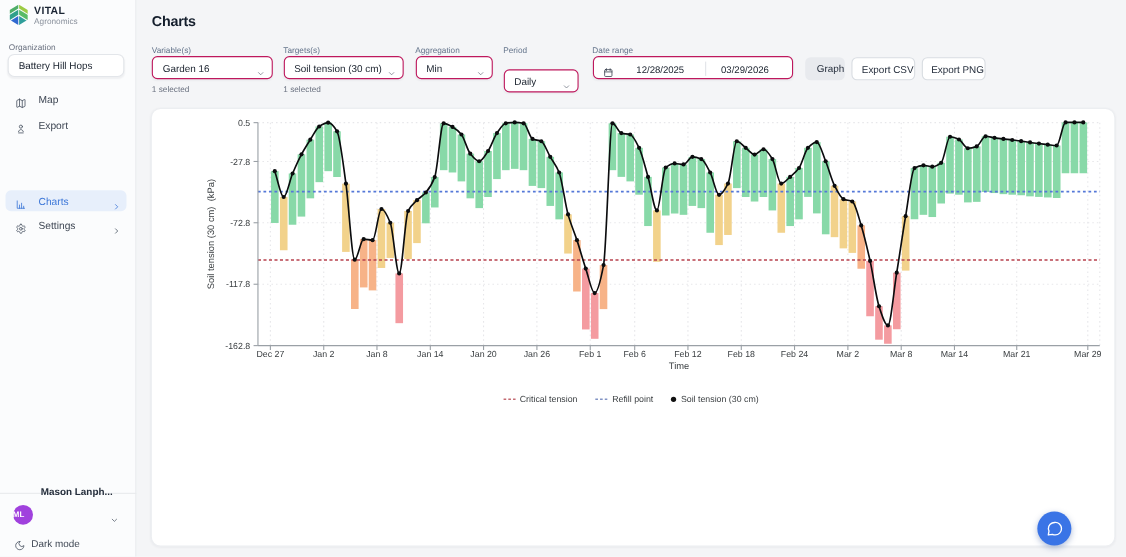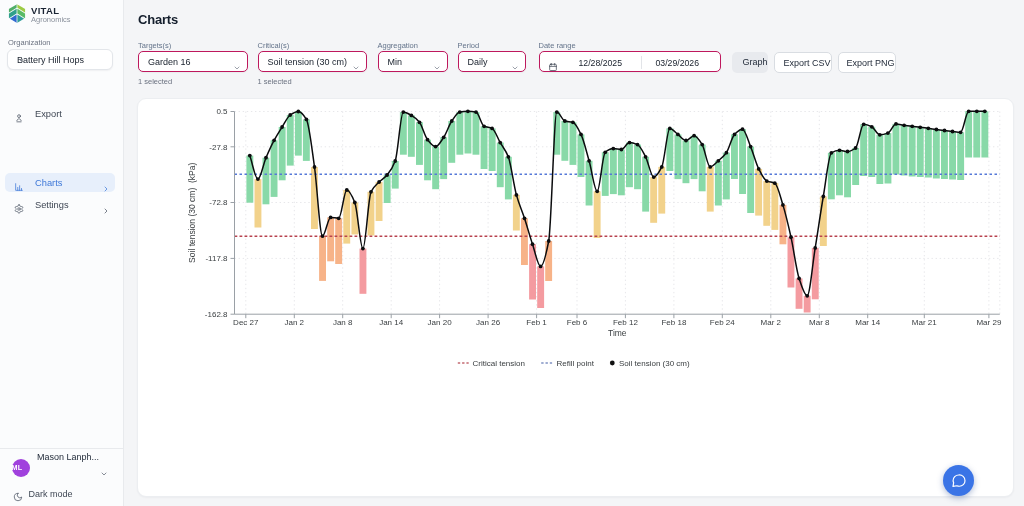--- a/index.html
+++ b/index.html
@@ -19,21 +19,21 @@
 .nav { position:absolute; left:5px; width:110px; height:19px; border-radius:5px; }
 .nav.active { background:#e7effb; }
 .nic { position:absolute; left:8.5px; top:4.5px; }
 .nlb { position:absolute; left:30px; top:4.5px; font-size:9.3px; font-weight:500; }
 .badge { position:absolute; left:87.5px; top:4px; width:17px; height:11px; background:#9d2bd6;
   border-radius:5.5px; color:#fff; font-size:6.8px; font-weight:700; text-align:center; line-height:11px; }
 .nchev { position:absolute; right:5px; top:5.5px; }
 #userdiv { position:absolute; left:0; top:448px; width:124px; border-top:1px solid #e8eaed; height:58px; }
 #avatar { position:absolute; left:11.5px; top:459px; width:18px; height:18px; border-radius:50%;
   background:#a041dd; color:#fff; font-size:7.2px; font-weight:700; text-align:left; line-height:18px; letter-spacing:.2px; }
-#uname { position:absolute; left:37px; top:452px; font-size:9px; font-weight:400; color:#252e3c; }
+#uname { position:absolute; left:37px; top:442px; font-size:9px; font-weight:700; color:#252e3c; }
 #uchev { position:absolute; left:100px; top:464px; }
 #dmic { position:absolute; left:12.5px; top:488px; }
 #dmlb { position:absolute; left:28.5px; top:488.5px; font-size:9px; color:#3f4754; }
 
 #hdr { position:absolute; left:138px; top:11.5px; font-size:13px; font-weight:700; letter-spacing:-0.2px; color:#141e2c; }
 .flab { position:absolute; top:40.5px; font-size:7.5px; color:#64748b; }
 .fbox { position:absolute; top:51px; height:21px; background:#fff; border:1px solid #be185d;
   border-radius:5px; box-shadow:0 1px 1.5px rgba(16,24,40,.04); }
 .fbox .tx { position:absolute; left:9px; top:5px; font-size:9px; color:#18202c; white-space:nowrap; }
 .fbox .ch { position:absolute; right:6px; top:6px; }
@@ -67,20 +67,28 @@
 </svg></div>
   <div id="brand">VITAL</div>
   <div id="brand2">Agronomics</div>
   <div id="orglab">Organization</div>
   <div id="orgbox">
       <span>Battery Hill Hops</span>
       <span class="ch"><svg width="8" height="8" viewBox="0 0 24 24" fill="none" stroke="#6b7280" stroke-width="2" stroke-linecap="round" stroke-linejoin="round">
           <path d="M6 9l6 6 6-6"></path>
         </svg></span>
     </div>
+  <div class="nav" style="top:81.4px;">
+      <span class="nic"><svg width="10" height="10" viewBox="0 0 24 24" fill="none" stroke="#4b5563" stroke-width="1.8" stroke-linecap="round" stroke-linejoin="round">
+          <path d="M9 3 3.6 5.4a1 1 0 0 0-.6.9v13.2a1 1 0 0 0 1.4.9L9 18l6 3 5.4-2.4a1 1 0 0 0 .6-.9V4.5a1 1 0 0 0-1.4-.9L15 6 9 3z"></path>
+          <path d="M9 3v15"></path>
+          <path d="M15 6v15"></path>
+        </svg></span>
+      <span class="nlb" style="color:#3f4754">Map</span>
+    </div>
 <div class="nav" style="top:104.3px;">
       <span class="nic"><svg width="10" height="10" viewBox="0 0 24 24" fill="none" stroke="#4b5563" stroke-width="1.8" stroke-linecap="round" stroke-linejoin="round">
           <circle cx="12" cy="7.5" r="3.4"></circle>
           <path d="M6.8 18.5c1-3 2.9-4.5 5.2-4.5s4.2 1.5 5.2 4.5"></path>
           <path d="M7 21.2h10"></path>
         </svg></span>
       <span class="nlb" style="color:#3f4754">Export</span>
     </div>
 <div class="nav active" style="top:173.0px;">
       <span class="nic"><svg width="10" height="10" viewBox="0 0 24 24" fill="none" stroke="#3e78d8" stroke-width="1.8" stroke-linecap="round" stroke-linejoin="round">
@@ -109,22 +117,22 @@
         <path d="M6 9l6 6 6-6"></path>
       </svg></div>
   <div id="dmic"><svg width="10" height="10" viewBox="0 0 24 24" fill="none" stroke="#4b5563" stroke-width="1.8" stroke-linecap="round" stroke-linejoin="round">
         <path d="M12 3a6 6 0 0 0 9 9 9 9 0 1 1-9-9Z"></path>
       </svg></div>
   <div id="dmlb">Dark mode</div>
 </div>
 
 <div id="hdr">Charts</div>
 
-<div class="flab" style="left:138px;">Targets(s)</div>
-<div class="flab" style="left:257.5px;">Critical(s)</div>
+<div class="flab" style="left:138px;">Variable(s)</div>
+<div class="flab" style="left:257.5px;">Targets(s)</div>
 <div class="flab" style="left:377.5px;">Aggregation</div>
 <div class="flab" style="left:457.5px;">Period</div>
 <div class="flab" style="left:538.5px;">Date range</div>
 
 <div class="fbox" style="left:138px; width:110px;">
     <span class="tx">Garden 16</span>
     <span class="ch"><svg width="8" height="8" viewBox="0 0 24 24" fill="none" stroke="#6b7280" stroke-width="2" stroke-linecap="round" stroke-linejoin="round">
         <path d="M6 9l6 6 6-6"></path>
       </svg></span>
   </div>
@@ -133,21 +141,21 @@
     <span class="ch"><svg width="8" height="8" viewBox="0 0 24 24" fill="none" stroke="#6b7280" stroke-width="2" stroke-linecap="round" stroke-linejoin="round">
         <path d="M6 9l6 6 6-6"></path>
       </svg></span>
   </div>
 <div class="fbox" style="left:377.5px; width:70px;">
     <span class="tx">Min</span>
     <span class="ch"><svg width="8" height="8" viewBox="0 0 24 24" fill="none" stroke="#6b7280" stroke-width="2" stroke-linecap="round" stroke-linejoin="round">
         <path d="M6 9l6 6 6-6"></path>
       </svg></span>
   </div>
-<div class="fbox" style="left:457.5px; width:68px;">
+<div class="fbox" style="left:457.5px; width:68px;margin-top:12px;">
     <span class="tx">Daily</span>
     <span class="ch"><svg width="8" height="8" viewBox="0 0 24 24" fill="none" stroke="#6b7280" stroke-width="2" stroke-linecap="round" stroke-linejoin="round">
         <path d="M6 9l6 6 6-6"></path>
       </svg></span>
   </div>
 <div class="fbox" style="left:538.5px; width:182px;">
   <span style="position:absolute;left:8px;top:5.5px;"><svg width="10" height="10" viewBox="0 0 24 24" fill="none" stroke="#3f4754" stroke-width="1.8" stroke-linecap="round" stroke-linejoin="round">
         <rect x="4" y="5.5" width="16" height="15" rx="2"></rect>
         <path d="M8 3.5v4M16 3.5v4M4 10.5h16"></path>
       </svg></span>

